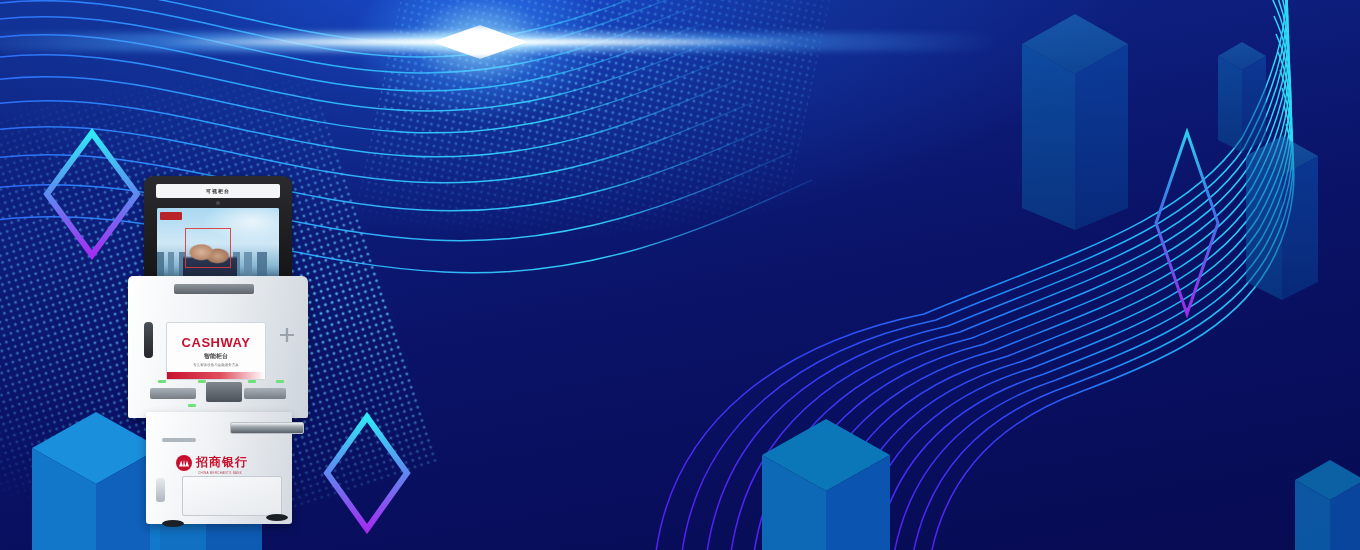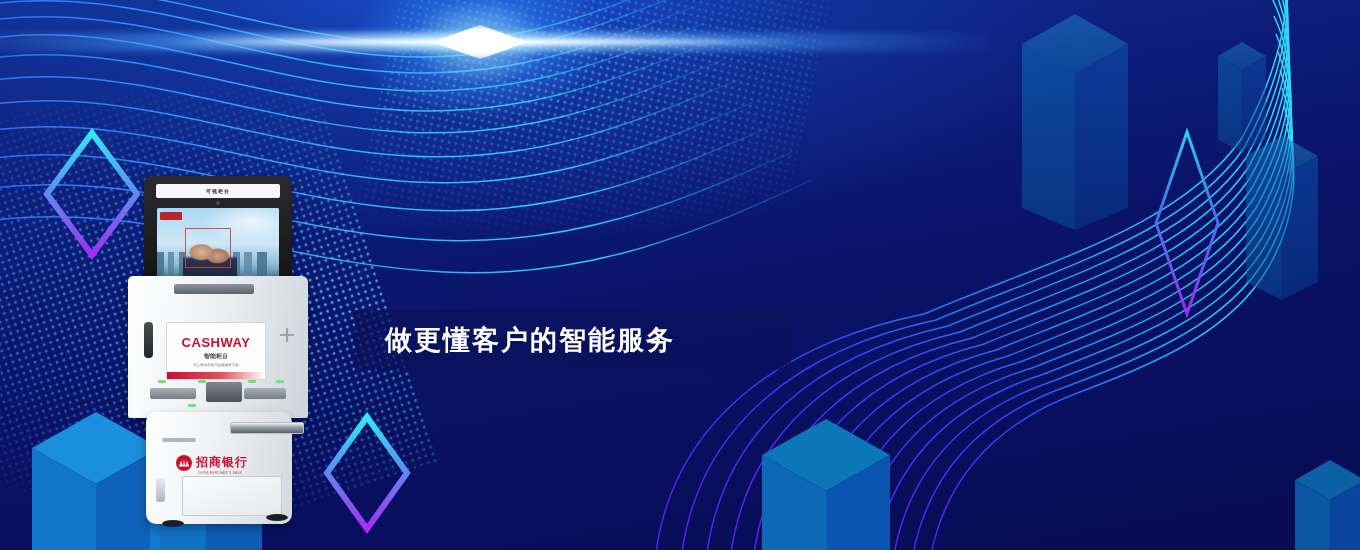--- a/index.html
+++ b/index.html
@@ -201,21 +201,21 @@
   .kiosk .hopper{
     position:absolute; left:78px; top:106px; width:36px; height:20px;
     background:linear-gradient(180deg,#7f868e,#4c5259); border-radius:2px;
   }
   .kiosk .led{
     position:absolute; width:8px; height:3px; background:#6fe07a; border-radius:1px;
   }
   .kiosk .base{
     position:absolute; left:28px; top:236px; width:146px; height:112px;
     background:linear-gradient(100deg,#ffffff 0%,#f0f2f5 42%,#d3d9e0 100%);
-    border-radius:10px;
+    border-radius:3px;
     box-shadow:0 4px 10px rgba(0,0,0,0.3);
   }
   .kiosk .base .card-slot{
     position:absolute; left:84px; top:10px; width:74px; height:12px;
     background:linear-gradient(180deg,#f2f4f6 0%,#9aa2aa 40%,#585f67 100%);
     border-radius:2px; border:1px solid #b9c0c8;
   }
   .kiosk .base .thin-slot{
     position:absolute; left:16px; top:26px; width:34px; height:4px;
     background:#aeb6be; border-radius:2px;
@@ -505,17 +505,14 @@
       </div>
       <div class="door"></div>
       <div class="handle"></div>
     </div>
 
     <div class="foot" style="left:44px; top:344px;"></div>
     <div class="foot" style="left:148px; top:338px;"></div>
   </div>
 
 
-  <div class="subbox">
-    <div class="sub">做更懂客户的智能服务</div>
-  </div>
 
 </div>
 
 </body></html>

